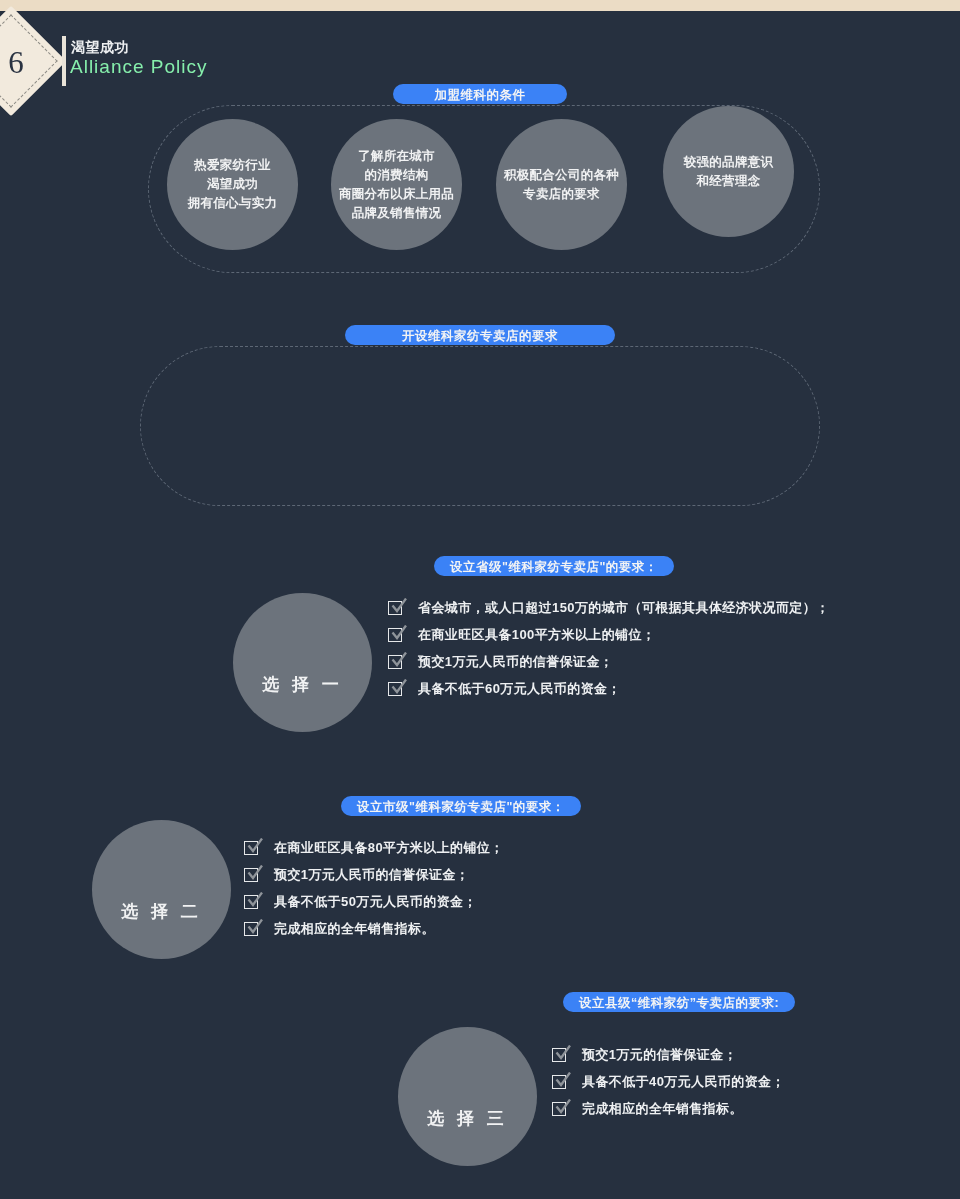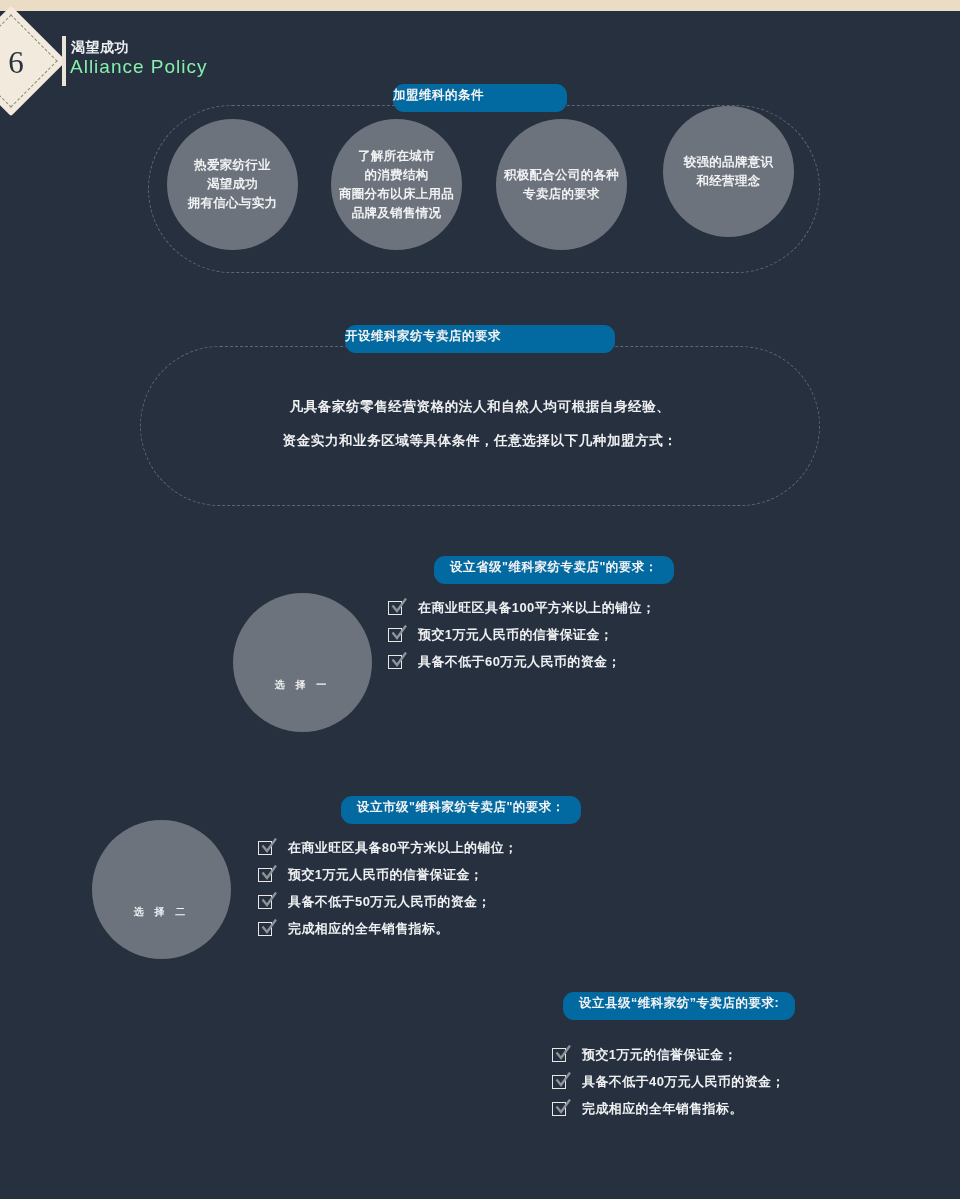--- a/index.html
+++ b/index.html
@@ -61,26 +61,27 @@
   .hdr-en {
     position: absolute; left: 70px; top: 56px;
     font-size: 19px;
     color: #86efac;
     letter-spacing: 1px;
   }
 
   
   .pill {
     position: absolute;
-    height: 28px; line-height: 22px;
-    background: #0369a1;
+    height: 20px; line-height: 22px;
+    background: #3b82f6;
     border-radius: 11px;
     color: #f2f3f4;
     font-size: 12.5px;
     font-weight: bold;
+    text-align: center;
     padding: 0 16px;
     letter-spacing: .5px;
     white-space: nowrap;
     z-index: 5;
   }
 
   
   .dashbox {
     position: absolute;
     border: 1px dashed #5d6775;
@@ -98,21 +99,21 @@
     color: #f1f2f3;
   }
   .circle .ctext {
     font-size: 12.5px;
     line-height: 19px;
     font-weight: bold;
     letter-spacing: .3px;
     white-space: pre-line;
   }
   .circle.opt .ctext {
-    font-size: 10px;
+    font-size: 17px;
     letter-spacing: 4px;
     margin-top: 44px;
   }
 
   
   .para {
     position: absolute;
     text-align: center;
     color: #eef0f1;
     font-size: 13.5px;
@@ -190,35 +191,42 @@
   </div>
   <div class="circle" style="left:663px; top:106px; width:131px; height:131px;">
     <span class="ctext">较强的品牌意识
 和经营理念</span>
   </div>
 
   <div class="dashbox" style="left:140px; top:346px; width:680px; height:160px; border-radius:80px;"></div>
 
   <div class="pill" style="left:345px; top:325px; width:270px; padding:0;">开设维科家纺专卖店的要求</div>
 
-  <div class="para" style="left:180px; top:390px; width:600px;">凡具备家纺零售经营资格的法人和自然人均可根据自身经验、
-资金实力和业务区域等具体条件，任意选择以下几种加盟方式：</div>
 
   <div class="circle opt" style="left:233px; top:593px; width:139px; height:139px;">
     <span class="ctext">选 择 一</span>
   </div>
   <div class="pill" style="left:434px; top:556px;">设立省级"维科家纺专卖店"的要求：</div>
   <div class="checklist" style="left:388px; top:594px;">
     <div class="chkrow">
       <span class="chkicon">
         <span class="box"></span>
         <svg class="tick" viewBox="0 0 17 17">
             <polyline points="2.5,7.5 7,13 16,0.5" fill="none" stroke="#8f949a" stroke-width="2.3"></polyline>
           </svg>
       </span>
+      <span class="ctxt">省会城市，或人口超过150万的城市（可根据其具体经济状况而定）；</span>
+    </div>
+    <div class="chkrow">
+      <span class="chkicon">
+        <span class="box"></span>
+        <svg class="tick" viewBox="0 0 17 17">
+            <polyline points="2.5,7.5 7,13 16,0.5" fill="none" stroke="#8f949a" stroke-width="2.3"></polyline>
+          </svg>
+      </span>
       <span class="ctxt">在商业旺区具备100平方米以上的铺位；</span>
     </div>
     <div class="chkrow">
       <span class="chkicon">
         <span class="box"></span>
         <svg class="tick" viewBox="0 0 17 17">
             <polyline points="2.5,7.5 7,13 16,0.5" fill="none" stroke="#8f949a" stroke-width="2.3"></polyline>
           </svg>
       </span>
       <span class="ctxt">预交1万元人民币的信誉保证金；</span>
@@ -231,21 +239,21 @@
           </svg>
       </span>
       <span class="ctxt">具备不低于60万元人民币的资金；</span>
     </div>
   </div>
 
   <div class="circle opt" style="left:92px; top:820px; width:139px; height:139px;">
     <span class="ctext">选 择 二</span>
   </div>
   <div class="pill" style="left:341px; top:796px;">设立市级"维科家纺专卖店"的要求：</div>
-  <div class="checklist" style="left:258px; top:834px;">
+  <div class="checklist" style="left:244px; top:834px;">
     <div class="chkrow">
       <span class="chkicon">
         <span class="box"></span>
         <svg class="tick" viewBox="0 0 17 17">
             <polyline points="2.5,7.5 7,13 16,0.5" fill="none" stroke="#8f949a" stroke-width="2.3"></polyline>
           </svg>
       </span>
       <span class="ctxt">在商业旺区具备80平方米以上的铺位；</span>
     </div>
     <div class="chkrow">
@@ -270,20 +278,23 @@
       <span class="chkicon">
         <span class="box"></span>
         <svg class="tick" viewBox="0 0 17 17">
             <polyline points="2.5,7.5 7,13 16,0.5" fill="none" stroke="#8f949a" stroke-width="2.3"></polyline>
           </svg>
       </span>
       <span class="ctxt">完成相应的全年销售指标。</span>
     </div>
   </div>
 
+  <div class="circle opt" style="left:398px; top:1027px; width:139px; height:139px;">
+    <span class="ctext">选 择 三</span>
+  </div>
   <div class="pill" style="left:563px; top:992px;">设立县级“维科家纺”专卖店的要求:</div>
   <div class="checklist" style="left:552px; top:1041px;">
     <div class="chkrow">
       <span class="chkicon">
         <span class="box"></span>
         <svg class="tick" viewBox="0 0 17 17">
             <polyline points="2.5,7.5 7,13 16,0.5" fill="none" stroke="#8f949a" stroke-width="2.3"></polyline>
           </svg>
       </span>
       <span class="ctxt">预交1万元的信誉保证金；</span>

